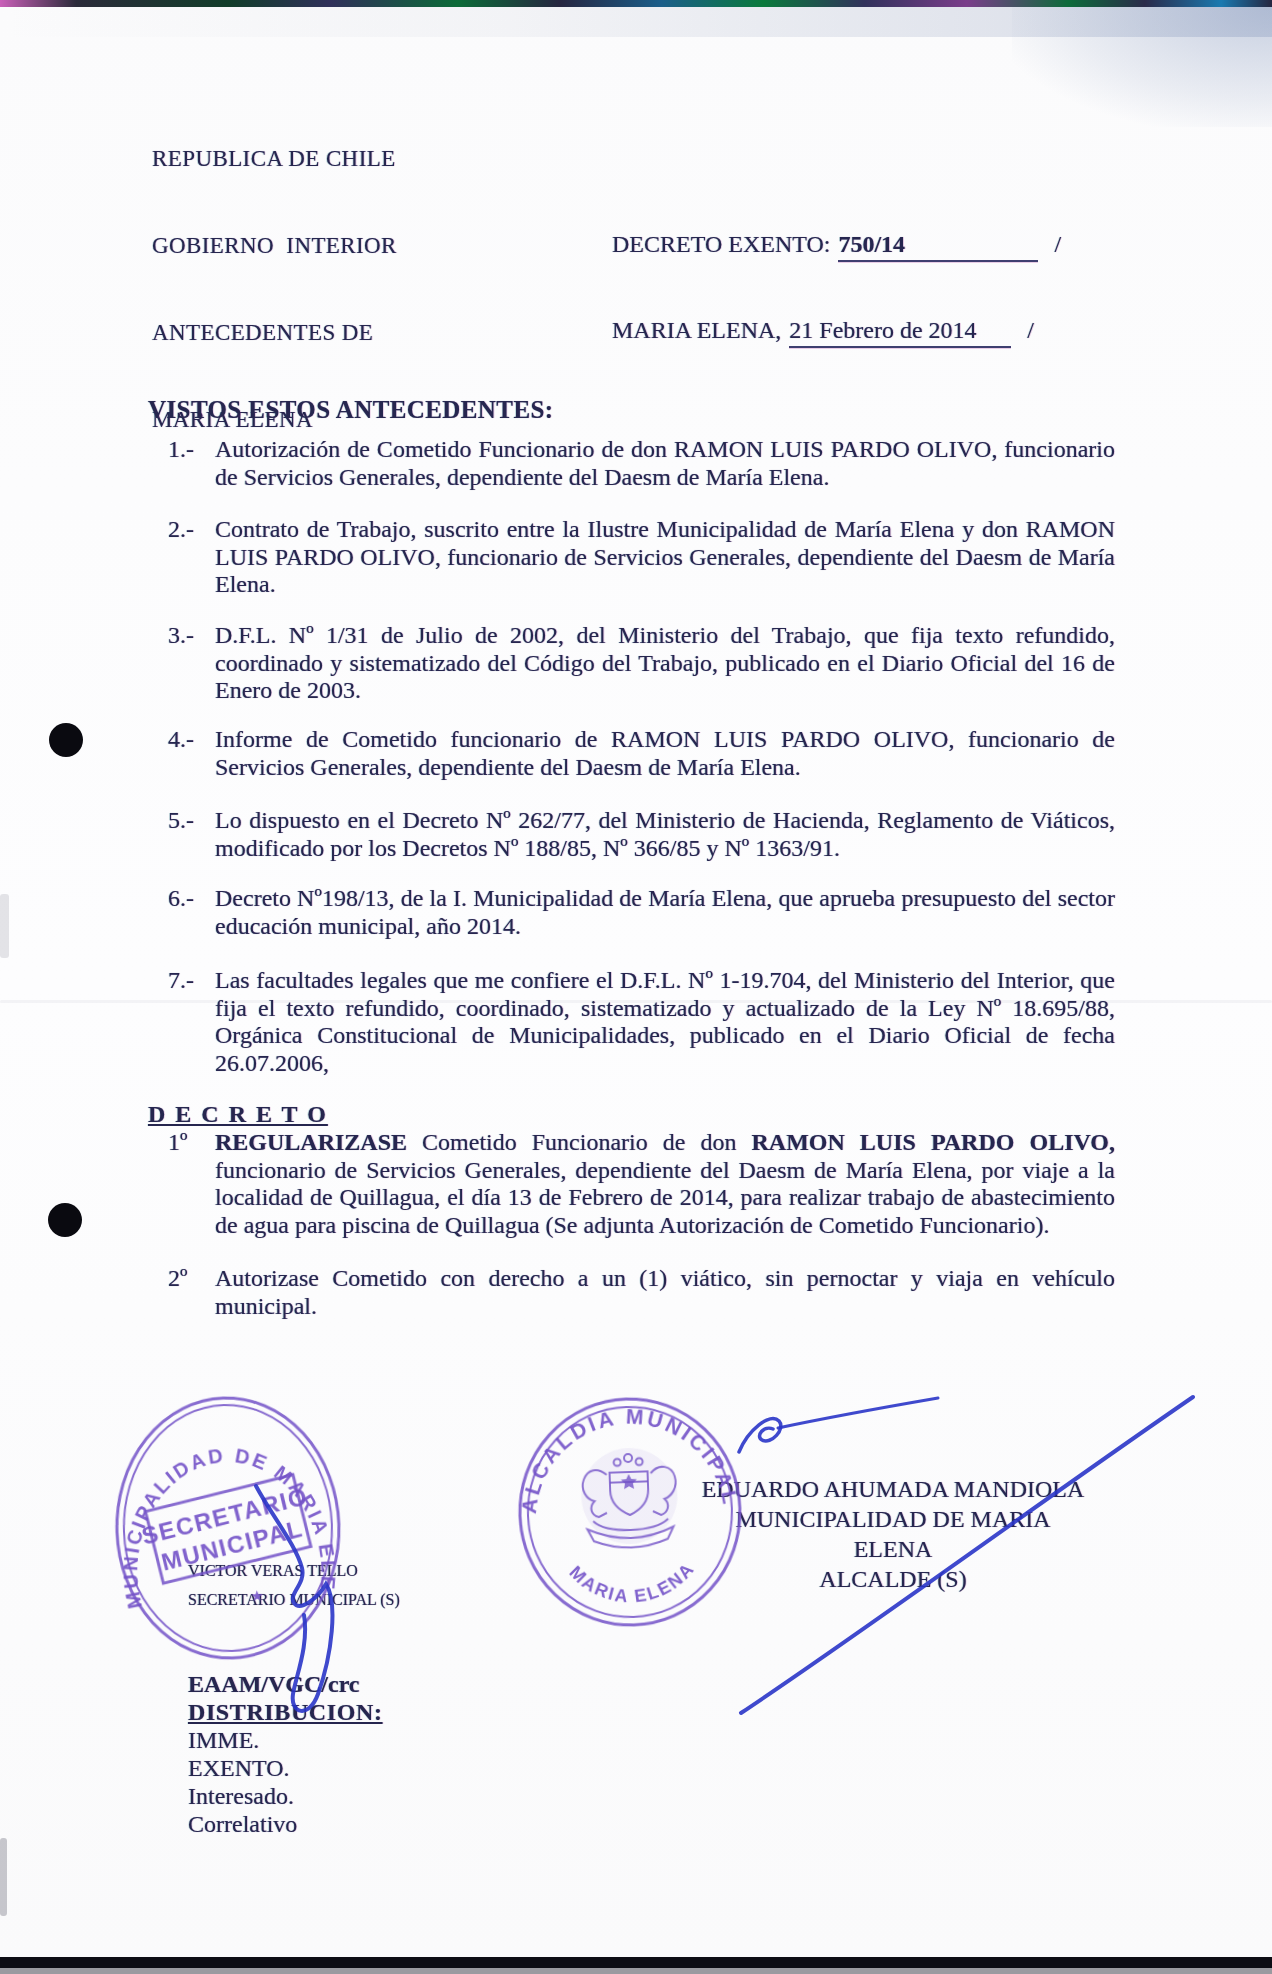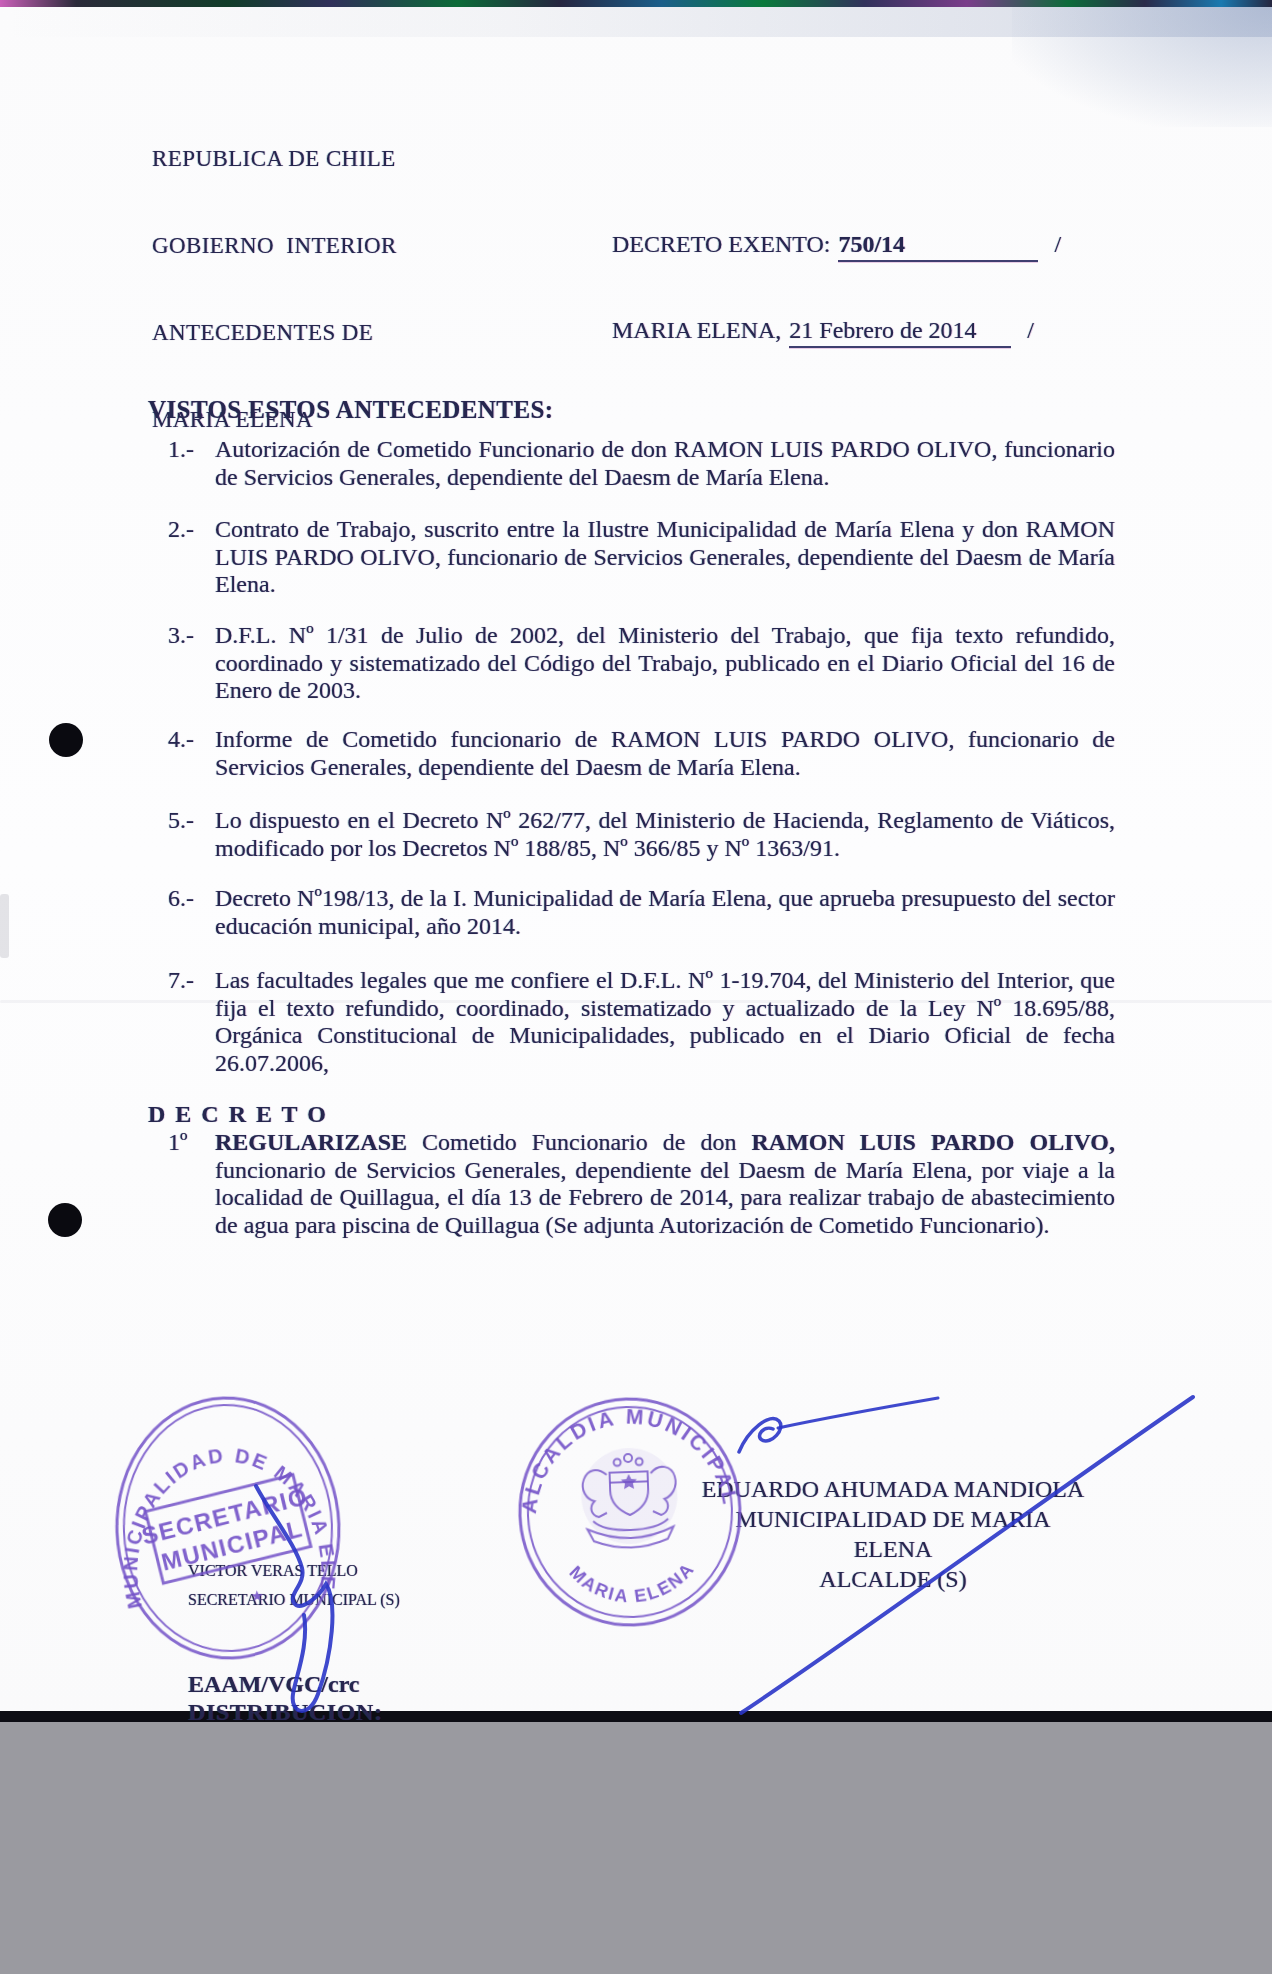--- a/index.html
+++ b/index.html
@@ -1,17 +1,17 @@
 <!DOCTYPE html>
 <html><head>
 <meta charset="utf-8">
 <style>
   html,body{margin:0;padding:0;background:#9a9aa0;}
   .page{
-    position:relative;width:1272px;height:1722px;margin:0 auto;
+    position:relative;width:1272px;height:1968px;margin:0 auto;
     background:linear-gradient(180deg,#fbfbfc 0%,#fdfdfe 50%,#fafafb 100%);
     overflow:hidden;
     font-family:"Liberation Serif","DejaVu Serif",serif;
     color:#26264f;
   }
   .ink{ text-shadow:0.8px 0 rgba(170,40,150,.20), -0.8px 0 rgba(0,130,130,.20), 0 0 1px rgba(40,40,90,.35); }
 
   
   .scan-topbar{position:absolute;top:0;left:0;right:0;height:7px;
     background:linear-gradient(90deg,#c95fb8,#2b2b3a 6%,#123d2a 18%,#30305a 26%,#0c6b38 36%,#262640 44%,#1b5e8a 52%,#0a7a3c 60%,#32325c 68%,#7a3d8a 76%,#0d6b3a 84%,#2b2b4a 90%,#1a7ab0 96%,#262640);}
@@ -40,21 +40,21 @@
   .w1{width:200px;}
   .w2{width:222px;}
   .f-value.bold{font-weight:700;}
   .f-slash{margin-left:16px;}
 
   
   .section-title{position:absolute;left:148px;top:396px;font-size:25px;font-weight:600;letter-spacing:.4px;}
   .item{position:absolute;left:148px;width:975px;}
   .inum{position:absolute;left:20px;top:0;font-size:24px;}
   .itext{margin-left:67px;width:900px;font-size:24px;line-height:27.5px;text-align:justify;}
-  .decree-title{position:absolute;left:148px;top:1101px;font-size:24px;font-weight:600;letter-spacing:2px;}
+  .decree-title{position:absolute;left:148px;top:1101px;font-size:24px;font-weight:600;letter-spacing:2px;text-decoration:underline;}
   b{font-weight:700;}
 
   
   .left-signer{position:absolute;left:188px;top:1556px;font-size:16px;line-height:29px;}
   .right-signer{position:absolute;left:698px;top:1474px;width:390px;text-align:center;font-size:24px;line-height:30px;}
   .footer{position:absolute;left:188px;top:1670px;font-size:24px;line-height:28px;}
   .footer .dist-label{font-weight:600;text-decoration:underline;letter-spacing:.6px;}
   .footer .initials{font-weight:600;}
 
   
@@ -123,20 +123,24 @@
   <div class="item ink" style="top:967px">
     <span class="inum">7.-</span>
     <div class="itext">Las facultades legales que me confiere el D.F.L. Nº 1-19.704, del Ministerio del Interior, que fija el texto refundido, coordinado, sistematizado y actualizado de la Ley Nº 18.695/88, Orgánica Constitucional de Municipalidades, publicado en el Diario Oficial de fecha 26.07.2006,</div>
   </div>
 
   <div class="decree-title ink">D E C R E T O</div>
 
   <div class="item ink" style="top:1129px">
     <span class="inum">1º</span>
     <div class="itext"><b>REGULARIZASE</b><span> Cometido Funcionario de don </span><b>RAMON LUIS PARDO OLIVO,</b><span> funcionario de Servicios Generales, dependiente del Daesm de María Elena, por viaje a la localidad de Quillagua, el día 13 de Febrero de 2014, para realizar trabajo de abastecimiento de agua para piscina de Quillagua (Se adjunta Autorización de Cometido Funcionario).</span></div>
+  </div>
+  <div class="item ink" style="top:1265px">
+    <span class="inum">2º</span>
+    <div class="itext">Autorizase Cometido con derecho a un (1) viático, sin pernoctar y viaja en vehículo municipal.</div>
   </div>
 
   <div class="left-signer ink">
     <div>VICTOR VERAS TELLO</div>
     <div>SECRETARIO MUNICIPAL (S)</div>
   </div>
   <div class="right-signer ink">
     <div>EDUARDO AHUMADA MANDIOLA</div>
     <div>MUNICIPALIDAD DE MARIA ELENA</div>
     <div>ALCALDE (S)</div>

